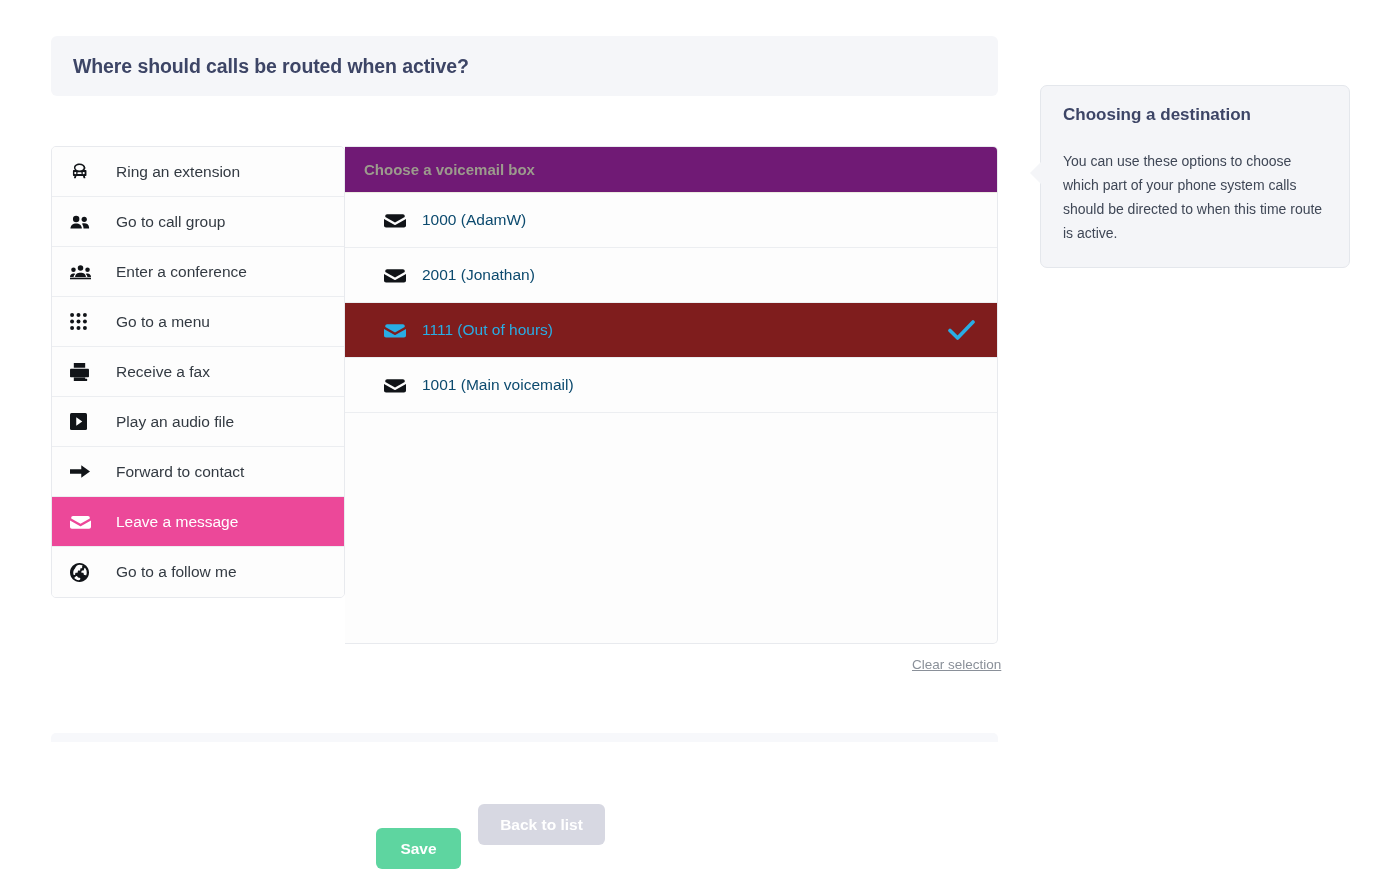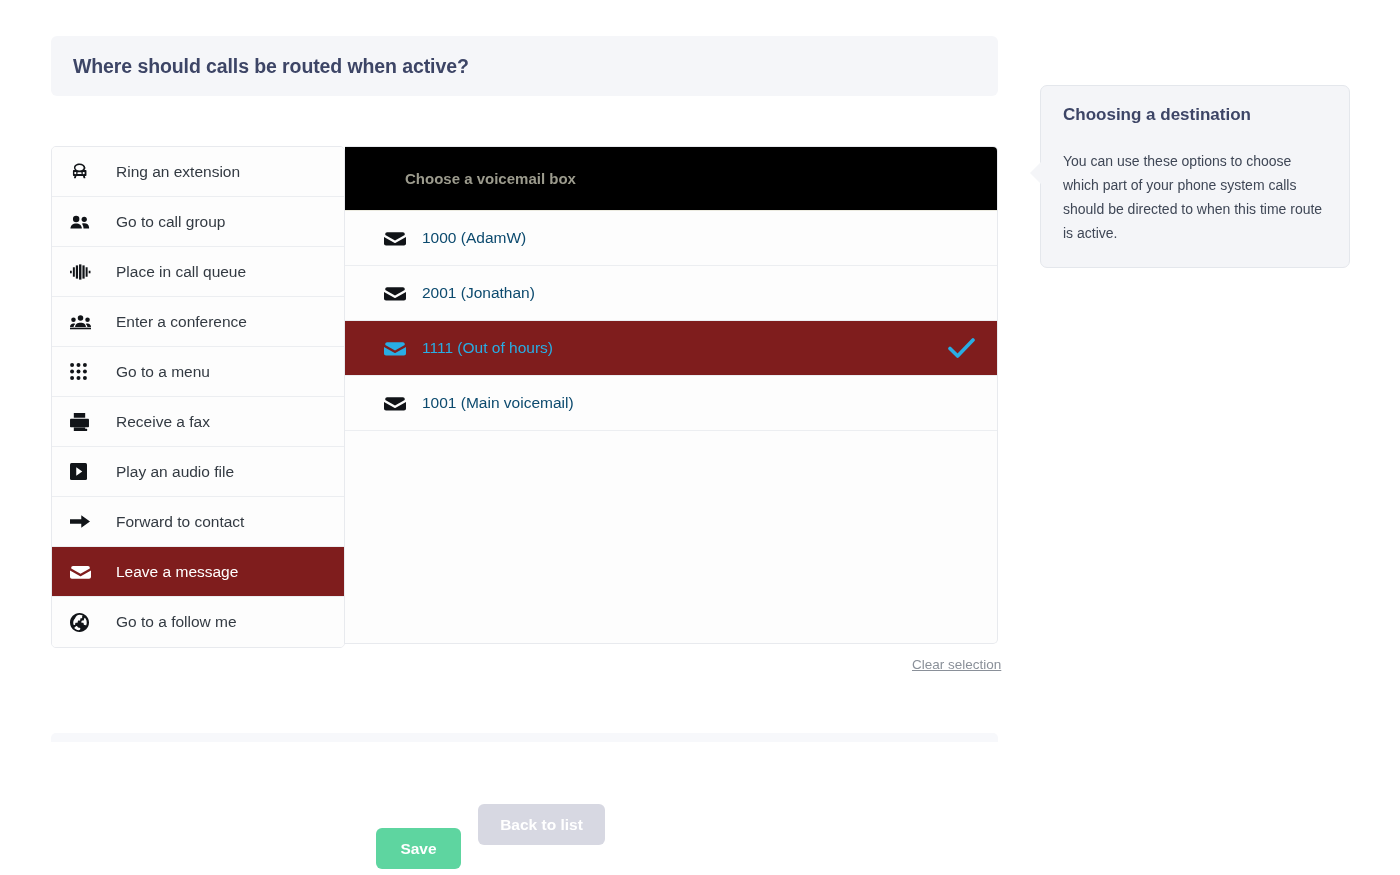--- a/index.html
+++ b/index.html
@@ -64,21 +64,21 @@
     align-items: center;
     padding-left: 18px;
     border-bottom: 1px solid #eceef1;
     font-size: 15.5px;
     color: #333a42;
     background: #fdfdfd;
     cursor: pointer;
   }
   .dest-item:last-child { border-bottom: none; }
   .dest-item.selected {
-    background: #7f1d1d;
+    background: #ec4899;
     color: #ffffff;
   }
   .dest-item .ico {
     width: 26px;
     display: flex;
     align-items: center;
     justify-content: flex-start;
     margin-right: 12px;
     flex: none;
     color: #111418;
@@ -93,26 +93,26 @@
     background: #fdfdfd;
     border: 1px solid #e8eaee;
     border-left: none;
     border-radius: 0 5px 5px 0;
     overflow: hidden;
     flex: none;
     position: relative;
   }
 
   .options-head {
-    height: 64px;
-    background: #000000;
+    height: 46px;
+    background: #701a75;
     border-bottom: 1px solid #ecebe0;
     display: flex;
     align-items: center;
-    padding-left: 60px;
+    padding-left: 19px;
     font-size: 15px;
     font-weight: bold;
     color: #9c9b8d;
   }
 
   .option-row {
     height: 55px;
     display: flex;
     align-items: center;
     padding-left: 39px;
@@ -262,34 +262,20 @@
           <svg width="20" height="16" viewBox="0 0 26 18" fill="currentColor">
             <circle cx="8" cy="5" r="4.2"></circle>
             <circle cx="18.5" cy="5.5" r="3.4"></circle>
             <path d="M0.6 17.4c0-4.3 3.3-6.6 7.4-6.6s7.4 2.3 7.4 6.6z"></path>
             <path d="M15.5 11.2c1-.3 2-.5 3-.5 3.5 0 6.3 1.9 6.3 5.6v1.1h-7.2c0-2.4-.8-4.5-2.1-6.2z"></path>
           </svg>
         </span>
         <span class="lbl">Go to call group</span>
       </div>
 
-      <div class="dest-item">
-        <span class="ico">
-          <svg width="22" height="16" viewBox="0 0 26 18" fill="currentColor">
-            <rect x="0" y="7.5" width="2.1" height="3"></rect>
-            <rect x="3.4" y="3.4" width="2.3" height="11.2"></rect>
-            <rect x="6.9" y="1.2" width="2.6" height="15.6"></rect>
-            <rect x="10.7" y="0" width="2.8" height="18"></rect>
-            <rect x="14.7" y="1.2" width="2.6" height="15.6"></rect>
-            <rect x="18.5" y="3.4" width="2.3" height="11.2"></rect>
-            <rect x="22.1" y="7.5" width="2.1" height="3"></rect>
-          </svg>
-        </span>
-        <span class="lbl">Place in call queue</span>
-      </div>
 
       <div class="dest-item">
         <span class="ico">
           <svg width="21" height="16" viewBox="0 0 26 18" fill="currentColor">
             <circle cx="13" cy="4" r="3.4"></circle>
             <circle cx="4.3" cy="6.2" r="2.8"></circle>
             <circle cx="21.7" cy="6.2" r="2.8"></circle>
             <path d="M6.3 15.2c0-3.4 2.8-5.2 6.7-5.2s6.7 1.8 6.7 5.2z"></path>
             <path d="M0 15.2c0-2.7 1.9-4.2 4.3-4.2 .8 0 1.6.2 2.2.5-1.2 1-1.9 2.3-2.1 3.7z"></path>
             <path d="M26 15.2c0-2.7-1.9-4.2-4.3-4.2-.8 0-1.6.2-2.2.5 1.2 1 1.9 2.3 2.1 3.7z"></path>

